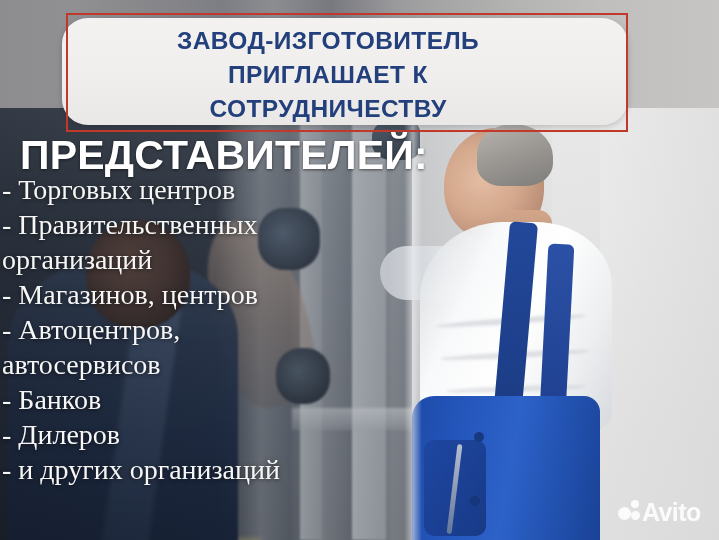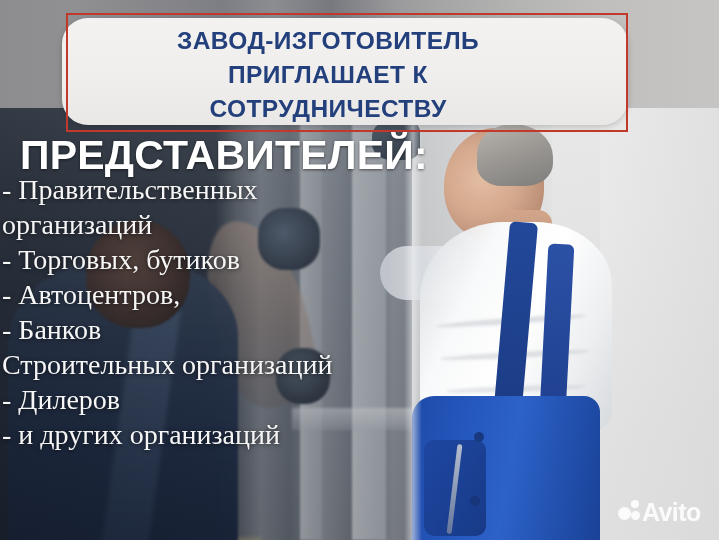--- a/index.html
+++ b/index.html
@@ -338,26 +338,27 @@
   <div class="banner-red"></div>
   <div class="banner-text">
     <div>ЗАВОД-ИЗГОТОВИТЕЛЬ</div>
     <div>ПРИГЛАШАЕТ К</div>
     <div>СОТРУДНИЧЕСТВУ</div>
   </div>
 
   <div class="headline">ПРЕДСТАВИТЕЛЕЙ:</div>
 
   <ul class="list">
+    <li>- Торговых центров</li>
     <li>- Правительственных</li>
     <li>организаций</li>
-    <li>- Торговых, бутиков</li>
+    <li>- Магазинов, центров</li>
     <li>- Автоцентров,</li>
+    <li>автосервисов</li>
     <li>- Банков</li>
-    <li>Строительных организаций</li>
     <li>- Дилеров</li>
     <li>- и других организаций</li>
   </ul>
 
   <div class="avito">
     <div class="avito-dots">
       <span class="d d1"></span>
       <span class="d d2"></span>
       <span class="d d3"></span>
     </div>

